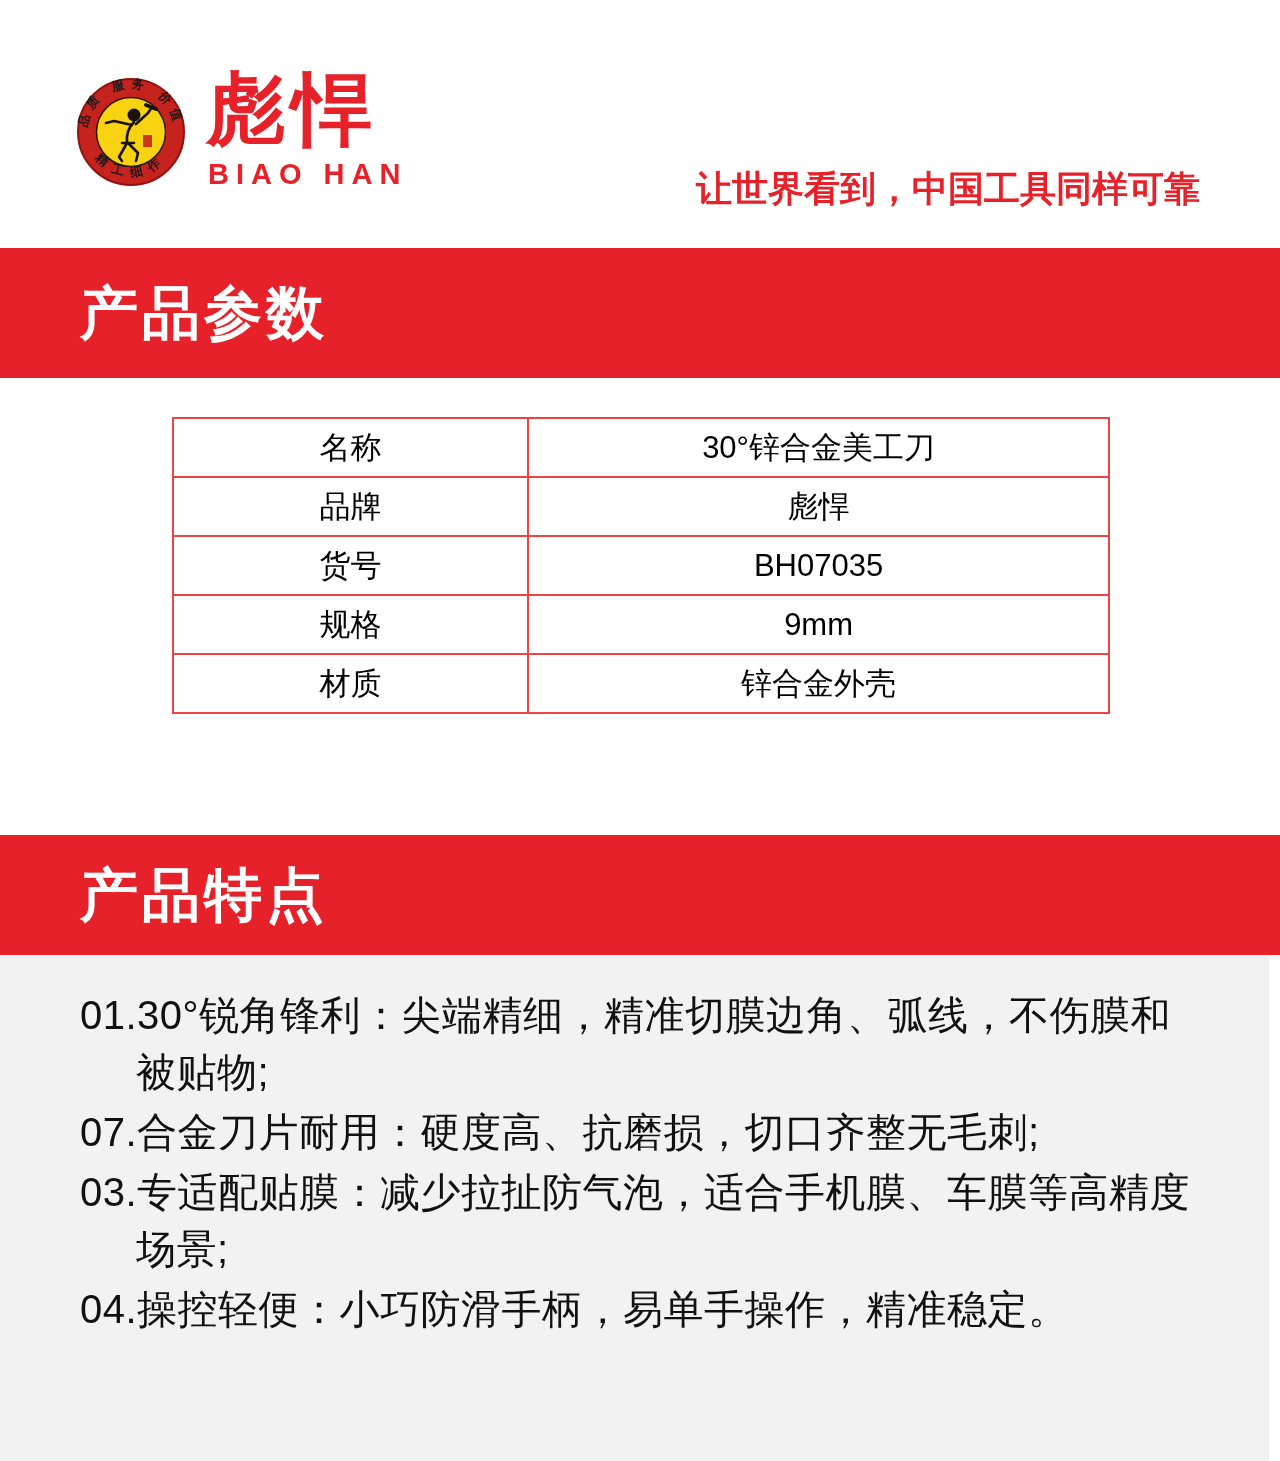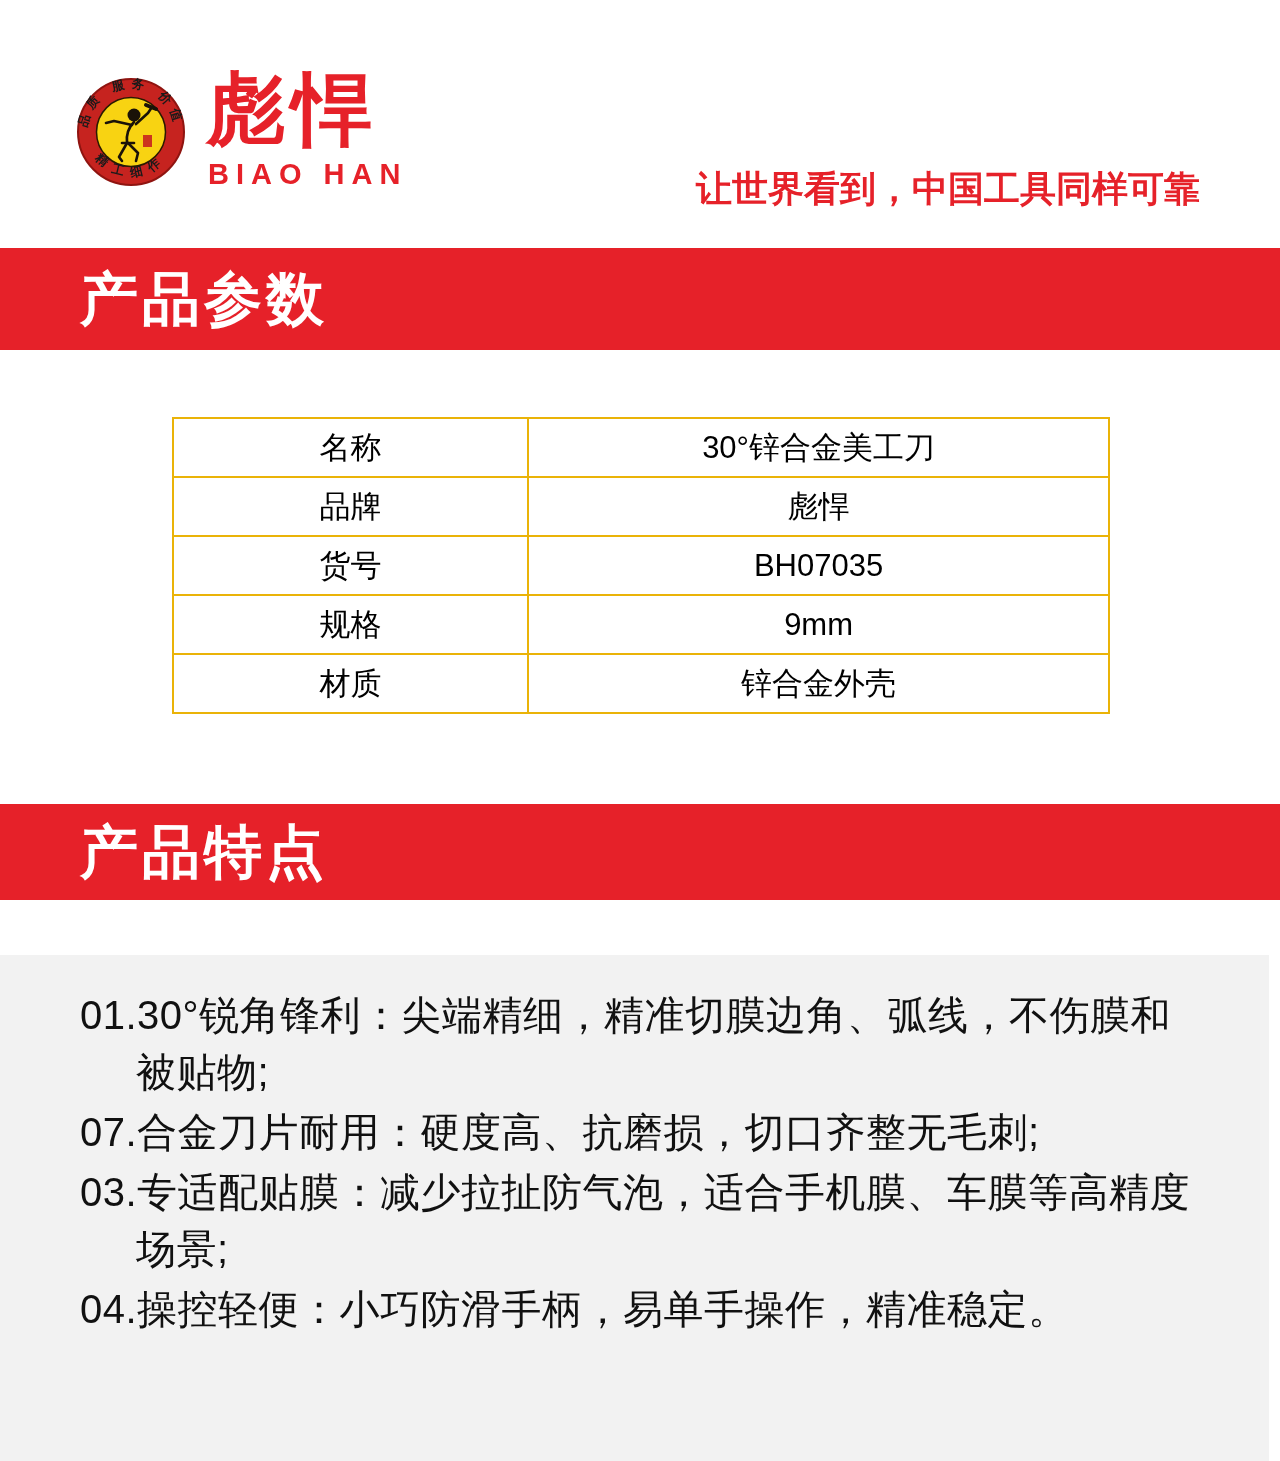--- a/index.html
+++ b/index.html
@@ -32,35 +32,35 @@
     position:absolute; right:80px; top:146px;
     font-size:36px; font-weight:bold; color:#e62129;
     line-height:1.1; white-space:nowrap;margin-top:23px;
   }
 
   
   .banner {
     position:absolute; left:0; width:1280px;
     background:#e62129; display:flex; align-items:center;
   }
-  .banner-params   { top:248px; height:102px; }
-  .banner-features { top:804px; height:96px; }
+  .banner-params   { top:248px; height:130px; }
+  .banner-features { top:835px; height:120px; }
   .banner-title {
     color:#ffffff; font-weight:bold; font-size:58px;
     padding-left:80px; letter-spacing:4px; line-height:1;
   }
 
   
   .spec-table {
     position:absolute; left:172px; top:417px;
     width:938px; border-collapse:collapse;
     background:#ffffff;
   }
   .spec-table td {
-    border:2px solid #eab308;
+    border:2px solid #ef4444;
     height:59px; text-align:center; vertical-align:middle;
     font-size:31px; color:#000000;
   }
   .spec-table td.col-label { width:356px; }
   .spec-table td.col-value { width:582px;margin-left:42px; }
 
   
   .features-section {
     position:absolute; left:0; top:955px;
     width:1269px; height:506px;

